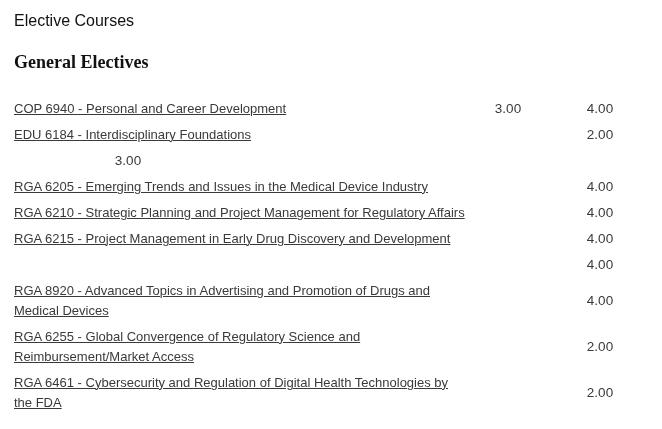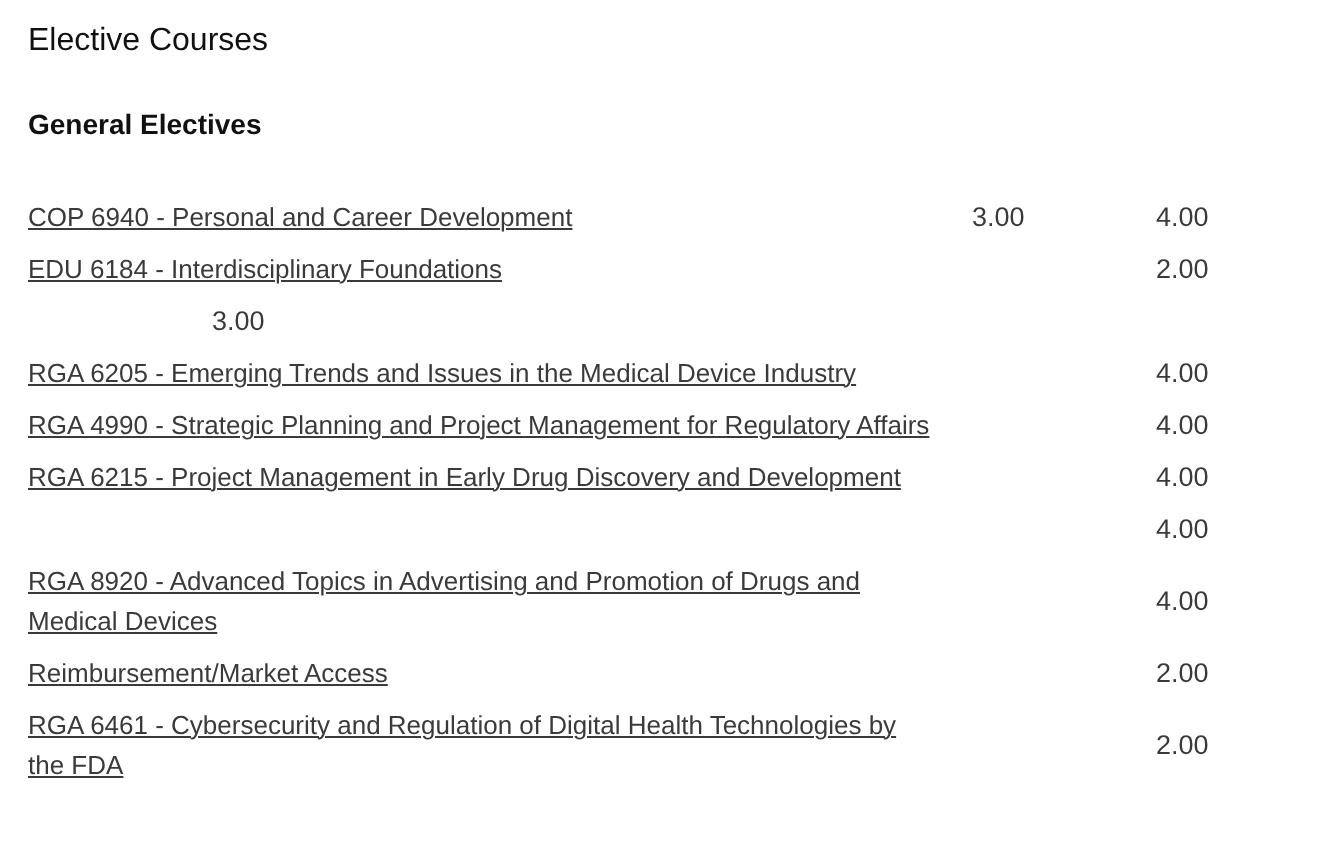--- a/index.html
+++ b/index.html
@@ -23,25 +23,26 @@
     padding: 12px 40px 0 14px;
   }
   .page-title {
     font-size: 16px;
     font-weight: normal;
     color: var(--heading-color);
     margin: 0;
     line-height: 18px;
   }
   .section-title {
-    font-size: 14px;
+    font-size: 18px;
     font-weight: bold;
     color: var(--heading-color);
     margin: 24px 0 25px 0;
     line-height: 17px;
+    font-family: Liberation Serif, serif;
   }
   .course-table {
     width: 100%;
   }
   .course-row {
     display: flex;
     align-items: center;
     padding: 3px 0;
     gap: 48px;
   }
@@ -56,21 +57,21 @@
   }
   .course-link .line {
     display: block;
     white-space: nowrap;
     text-decoration: underline;
     text-decoration-thickness: 1px;
   }
   .credit {
     flex: 0 0 auto;
     width: 44px;
-    text-align: left;
+    text-align: center;
     font-size: 13.5px;
     line-height: 20px;
     color: var(--credit-color);
   }
 </style>
 </head>
 <body>
 
 <div class="page">
   <h2 class="page-title">Elective Courses</h2>
@@ -100,21 +101,21 @@
   <div class="course-row">
     <a class="course-link" href="#" title="RGA 6205 - Emerging Trends and Issues in the Medical Device Industry">
           <span class="line">RGA 6205 - Emerging Trends and Issues in the Medical Device Industry</span>
         </a>
     <span class="credit credit-min"></span>
     <span class="credit credit-max">4.00</span>
   </div>
 
   <div class="course-row">
     <a class="course-link" href="#" title="RGA 6210 - Strategic Planning and Project Management for Regulatory Affairs">
-          <span class="line">RGA 4990 - Strategic Planning and Project Management for Regulatory Affairs</span>
+          <span class="line">RGA 6210 - Strategic Planning and Project Management for Regulatory Affairs</span>
         </a>
     <span class="credit credit-min"></span>
     <span class="credit credit-max">4.00</span>
   </div>
 
   <div class="course-row">
     <a class="course-link" href="#" title="RGA 6215 - Project Management in Early Drug Discovery and Development">
           <span class="line">RGA 6215 - Project Management in Early Drug Discovery and Development</span>
         </a>
     <span class="credit credit-min"></span>
@@ -132,20 +133,21 @@
     <a class="course-link" href="#" title="RGA 6219 - Advanced Topics in Advertising and Promotion of Drugs and Medical Devices">
           <span class="line">RGA 8920 - Advanced Topics in Advertising and Promotion of Drugs and</span>
           <span class="line">Medical Devices</span>
         </a>
     <span class="credit credit-min"></span>
     <span class="credit credit-max">4.00</span>
   </div>
 
   <div class="course-row">
     <a class="course-link" href="#" title="RGA 6255 - Global Convergence of Regulatory Science and Reimbursement/Market Access">
+          <span class="line">RGA 6255 - Global Convergence of Regulatory Science and</span>
           <span class="line">Reimbursement/Market Access</span>
         </a>
     <span class="credit credit-min"></span>
     <span class="credit credit-max">2.00</span>
   </div>
 
   <div class="course-row">
     <a class="course-link" href="#" title="RGA 6461 - Cybersecurity and Regulation of Digital Health Technologies by the FDA">
           <span class="line">RGA 6461 - Cybersecurity and Regulation of Digital Health Technologies by</span>
           <span class="line">the FDA</span>

